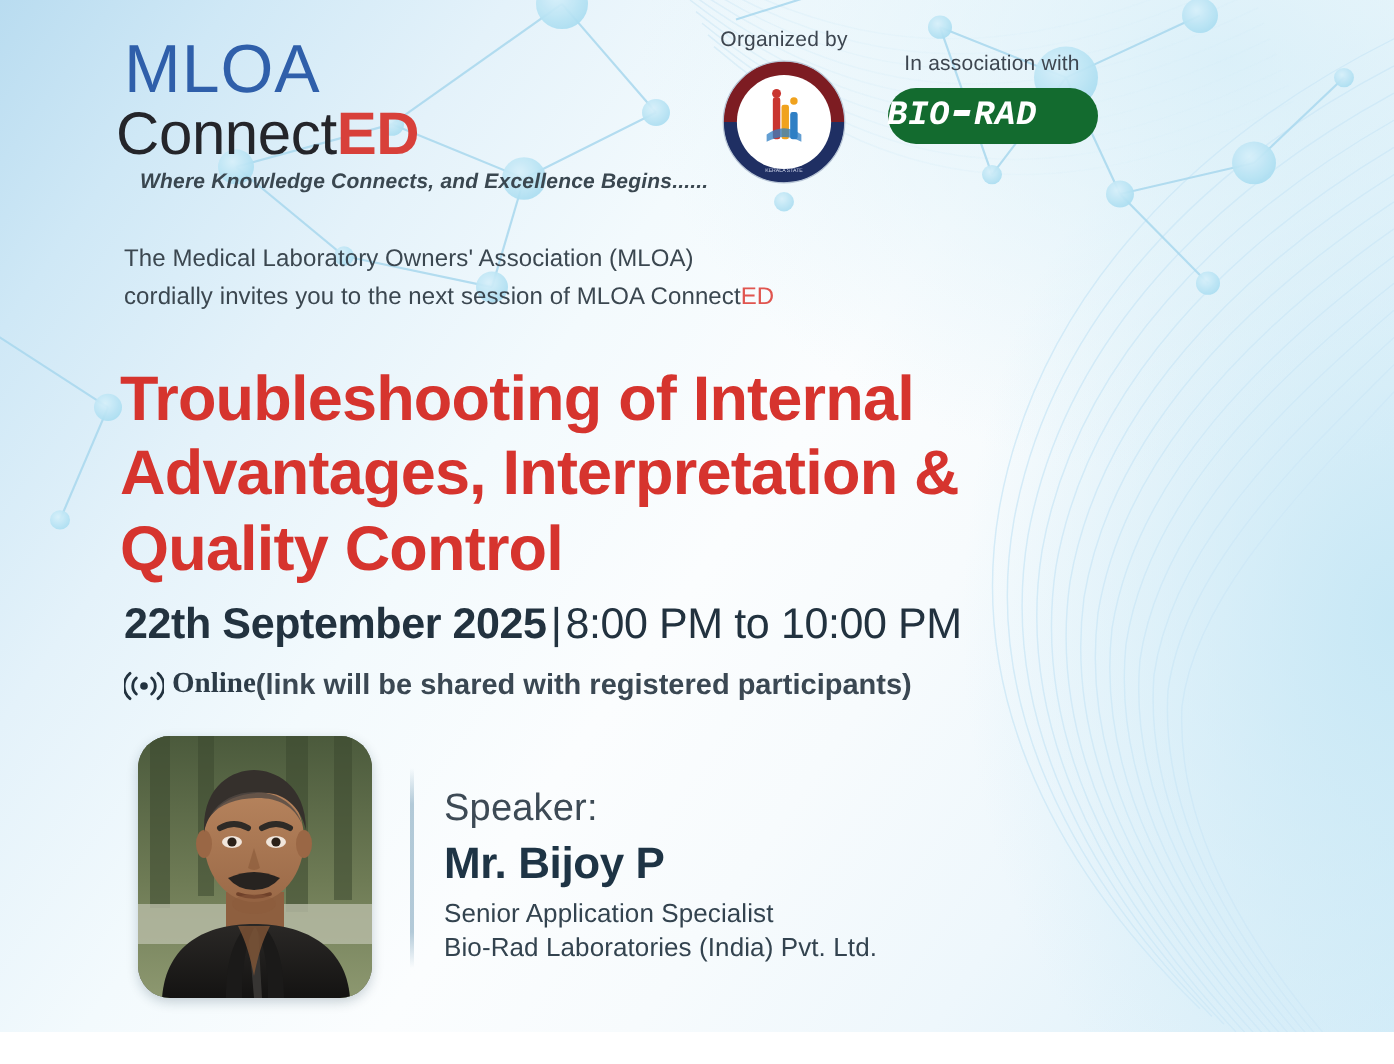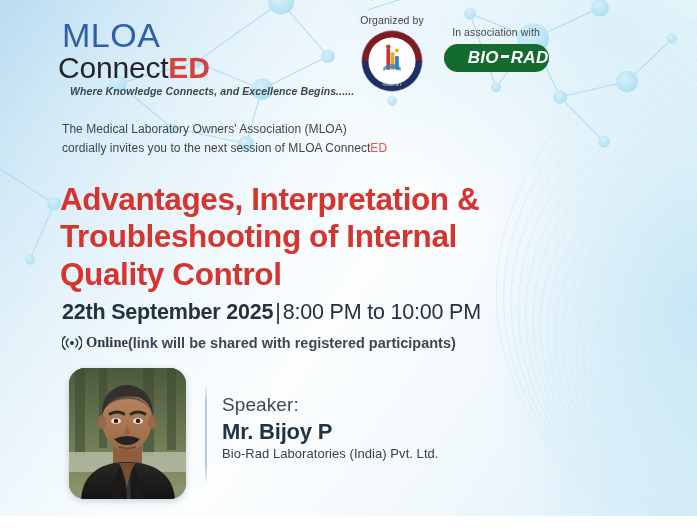--- a/index.html
+++ b/index.html
@@ -112,28 +112,28 @@
     display: block;
     letter-spacing: 0.1px;
   }
   .biorad {
     margin: 6px auto 0 auto;
     width: 105px;
     height: 28px;
     border-radius: 14px;
     background: #136b2f;
     color: #ffffff;
-    font-family: Liberation Sans, sans-serif;
+    font-family: Liberation Mono, monospace;
     font-style: italic;
     font-weight: 700;
     font-size: 17px;
     letter-spacing: 0.3px;
     display: flex;
     align-items: center;
-    justify-content: flex-end;
+    justify-content: flex-start;
     box-sizing: border-box;
   }
   .biorad .bd-dash {
     display: inline-block;
     width: 8px;
     height: 2.5px;
     background: #ffffff;
     margin: 0 2px 4px 2px;
     transform: skewX(-12deg);
   }
@@ -395,22 +395,22 @@
       <span>RAD</span>
     </div>
   </div>
 
   <div class="invite">
     <div>The Medical Laboratory Owners' Association (MLOA)</div>
     <div><span>cordially invites you to the next session of MLOA Connect</span><span class="red">ED</span></div>
   </div>
 
   <div class="title">
+    <div>Troubleshooting of Internal</div>
     <div>Advantages, Interpretation &amp;</div>
-    <div>Troubleshooting of Internal</div>
     <div>Quality Control</div>
   </div>
 
   <div class="datetime">
     <span class="d-date">22th September 2025</span><span class="d-sep">|</span><span class="d-time">8:00 PM to 10:00 PM</span>
   </div>
 
   <div class="mode">
     <svg class="broadcast-icon" viewBox="0 0 24 18" xmlns="http://www.w3.org/2000/svg">
       <circle cx="12" cy="9" r="2.3" fill="#22323f"></circle>
@@ -481,16 +481,17 @@
 
       <ellipse cx="58" cy="84" rx="11" ry="5" fill="#8c5c3c" opacity="0.45"></ellipse>
     </svg>
   </div>
 
   <div class="speaker-divider"></div>
 
   <div class="speaker-info">
     <span class="sp-label">Speaker:</span>
     <span class="sp-name">Mr. Bijoy P</span>
+    <span class="sp-role">Senior Application Specialist</span>
     <span class="sp-org">Bio-Rad Laboratories (India) Pvt. Ltd.</span>
   </div>
 
 </div>
 
 </body></html>

